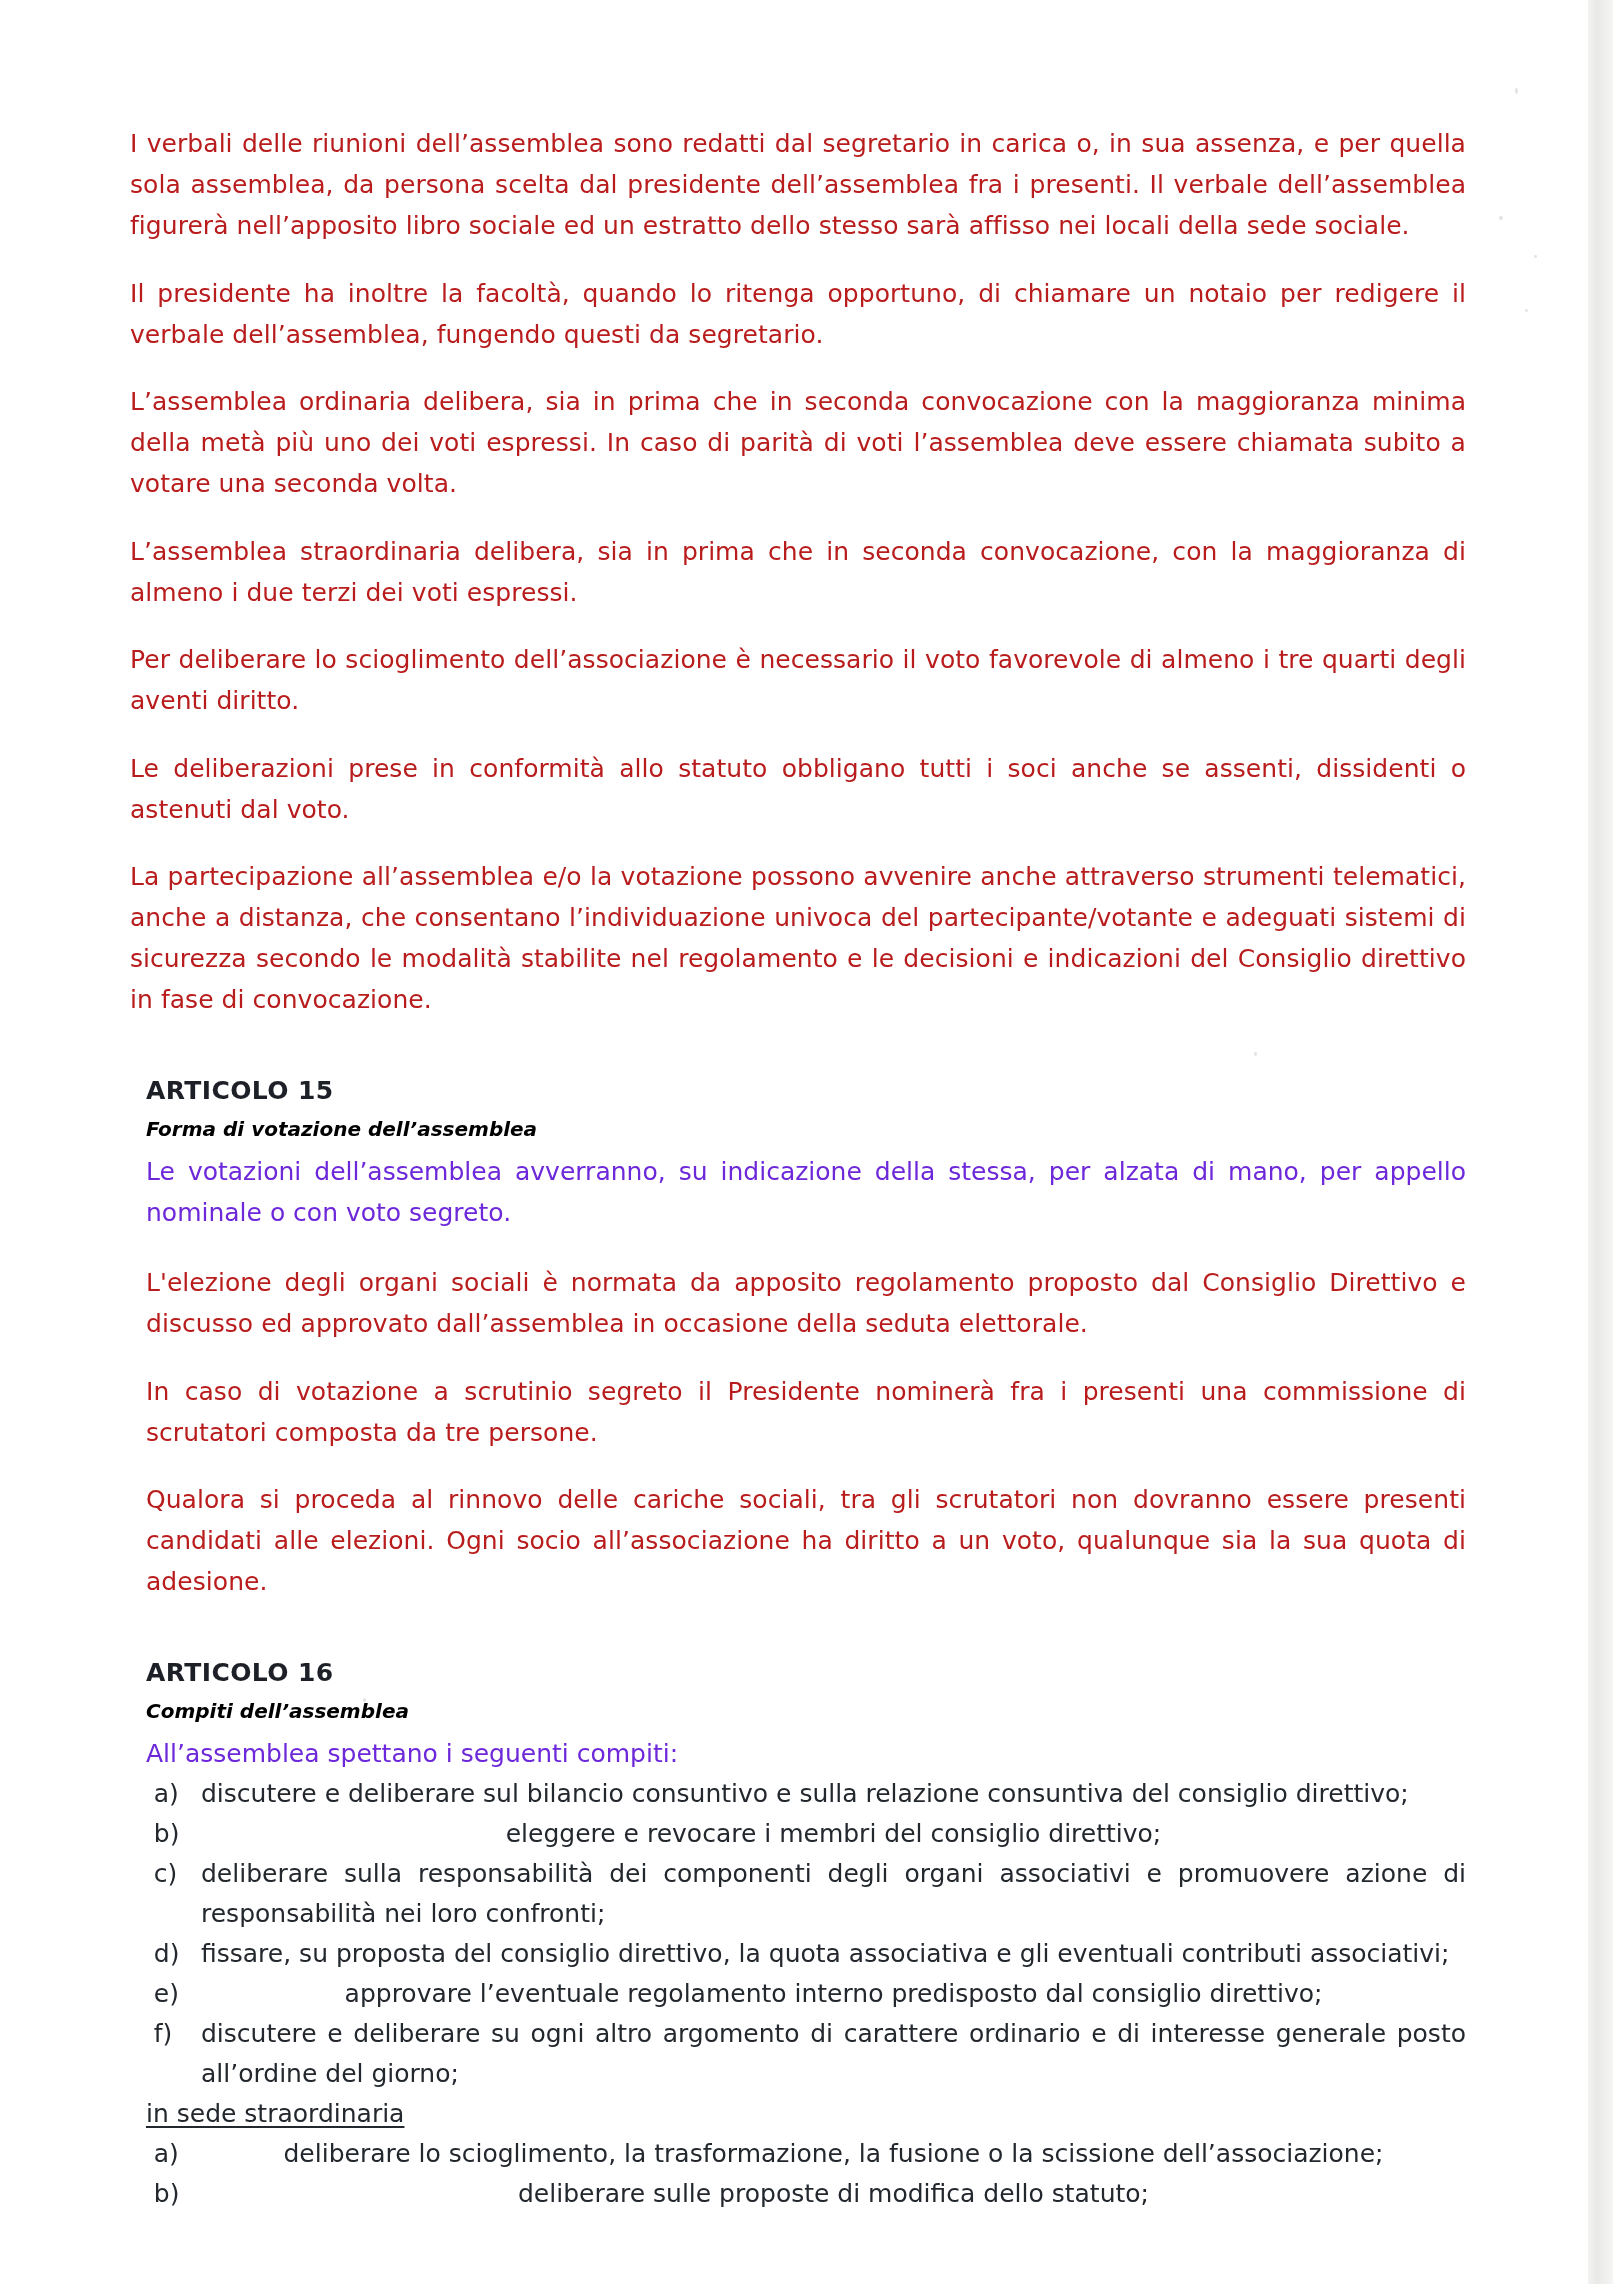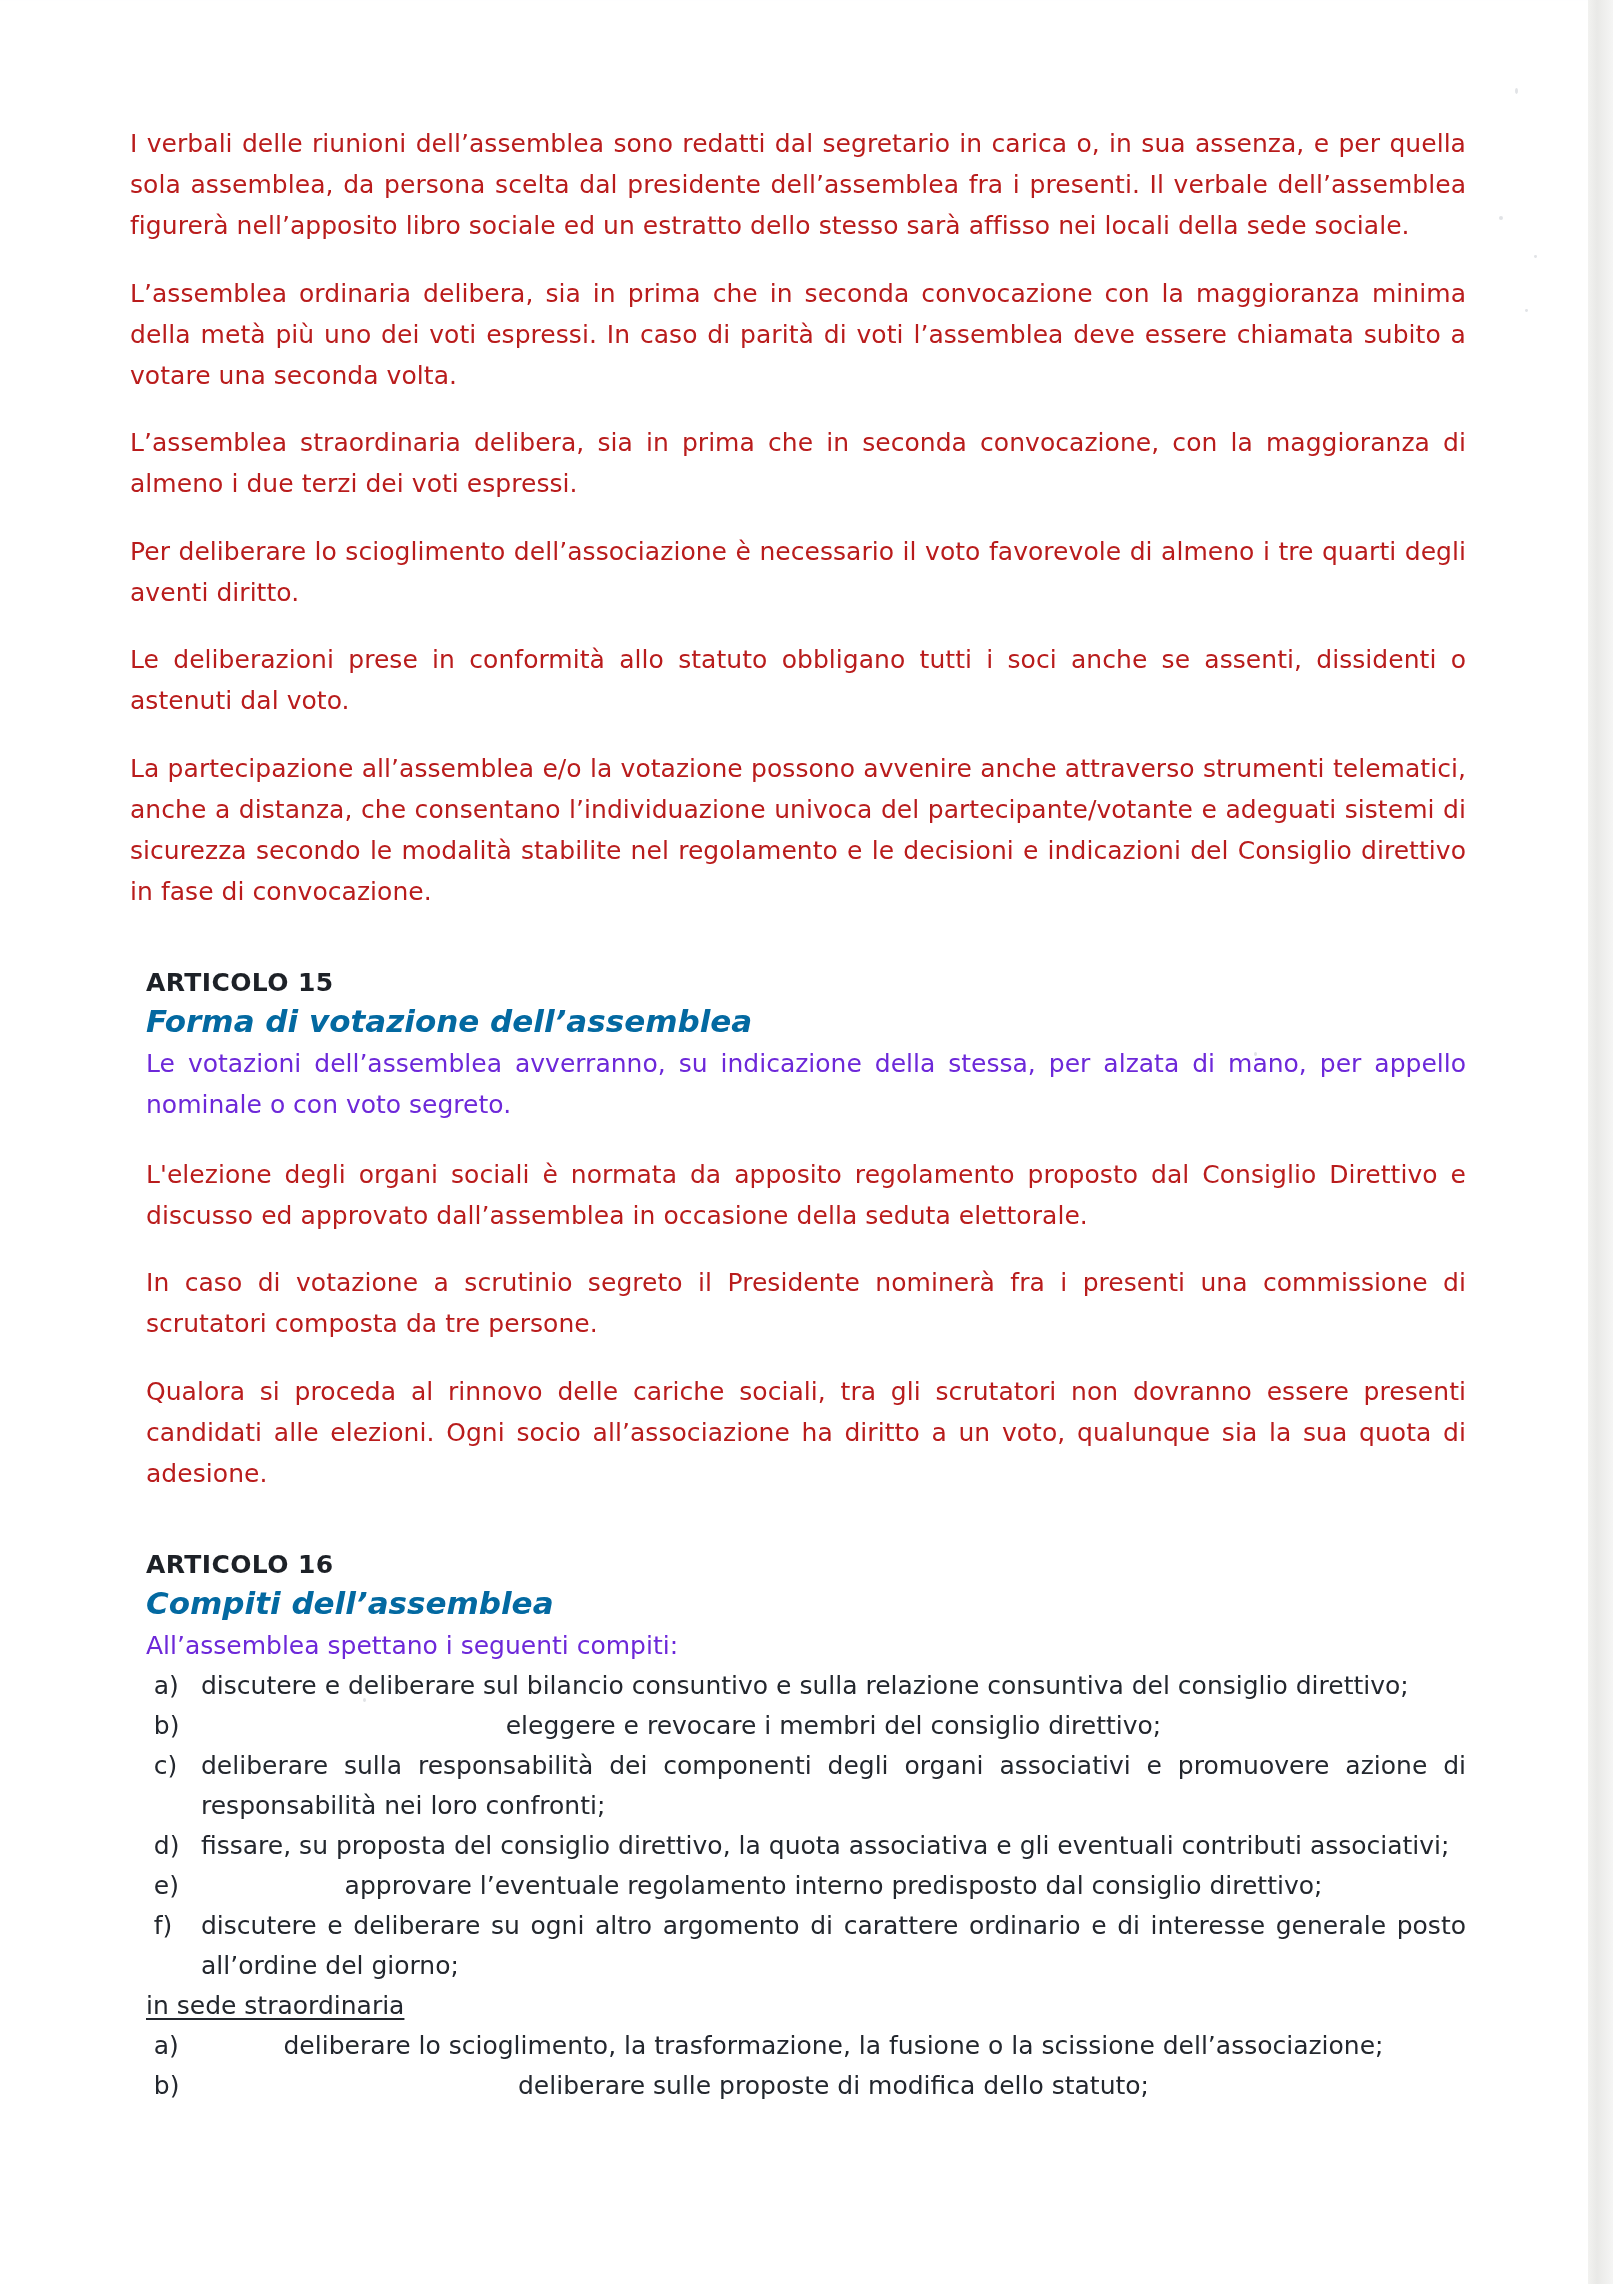--- a/index.html
+++ b/index.html
@@ -65,25 +65,25 @@
   }
   .art-title {
     font-size: 25px;
     line-height: 39px;
     font-weight: bold;
     color: #1d2127;
     letter-spacing: 0.4px;
     margin: 0;
   }
   .art-sub {
-    font-size: 31px;
+    font-size: 20px;
     line-height: 39px;
     font-weight: bold;
     font-style: italic;
-    color: #0369a1;
+    color: #000000;
     margin: 0 0 2px 0;
   }
   .art-lead {
     margin: 0 0 0 0;
     font-size: 25px;
     line-height: 41px;
     color: #6d28d9;
     text-align: justify;
   }
 
@@ -144,20 +144,21 @@
   <div class="speck" style="left:1515px;top:88px;width:2.9px;height:5.9px;"></div>
   <div class="speck" style="left:1499px;top:216px;width:3.9px;height:3.9px;"></div>
   <div class="speck" style="left:1534px;top:255px;width:2.9px;height:2.9px;"></div>
   <div class="speck" style="left:1525px;top:309px;width:2.9px;height:2.9px;"></div>
   <div class="speck" style="left:1254px;top:1052px;width:2.9px;height:3.9px;"></div>
   <div class="speck" style="left:363px;top:1698px;width:2.9px;height:3.9px;"></div>
 
   <div class="content">
 
     <p class="para">I verbali delle riunioni dell’assemblea sono redatti dal segretario in carica o, in sua assenza, e per quella sola assemblea, da persona scelta dal presidente dell’assemblea fra i presenti. Il verbale dell’assemblea figurerà nell’apposito libro sociale ed un estratto dello stesso sarà affisso nei locali della sede sociale.</p>
+    <p class="para">Il presidente ha inoltre la facoltà, quando lo ritenga opportuno, di chiamare un notaio per redigere il verbale dell’assemblea, fungendo questi da segretario.</p>
     <p class="para">L’assemblea ordinaria delibera, sia in prima che in seconda convocazione con la maggioranza minima della metà più uno dei voti espressi. In caso di parità di voti l’assemblea deve essere chiamata subito a votare una seconda volta.</p>
     <p class="para">L’assemblea straordinaria delibera, sia in prima che in seconda convocazione, con la maggioranza di almeno i due terzi dei voti espressi.</p>
     <p class="para">Per deliberare lo scioglimento dell’associazione è necessario il voto favorevole di almeno i tre quarti degli aventi diritto.</p>
     <p class="para">Le deliberazioni prese in conformità allo statuto obbligano tutti i soci anche se assenti, dissidenti o astenuti dal voto.</p>
     <p class="para">La partecipazione all’assemblea e/o la votazione possono avvenire anche attraverso strumenti telematici, anche a distanza, che consentano l’individuazione univoca del partecipante/votante e adeguati sistemi di sicurezza secondo le modalità stabilite nel regolamento e le decisioni e indicazioni del Consiglio direttivo in fase di convocazione.</p>
 
     <div class="art-block">
       <p class="art-title">ARTICOLO 15</p>
       <p class="art-sub">Forma di votazione dell’assemblea</p>
       <p class="art-lead">Le votazioni dell’assemblea avverranno, su indicazione della stessa, per alzata di mano, per appello nominale o con voto segreto.</p>

